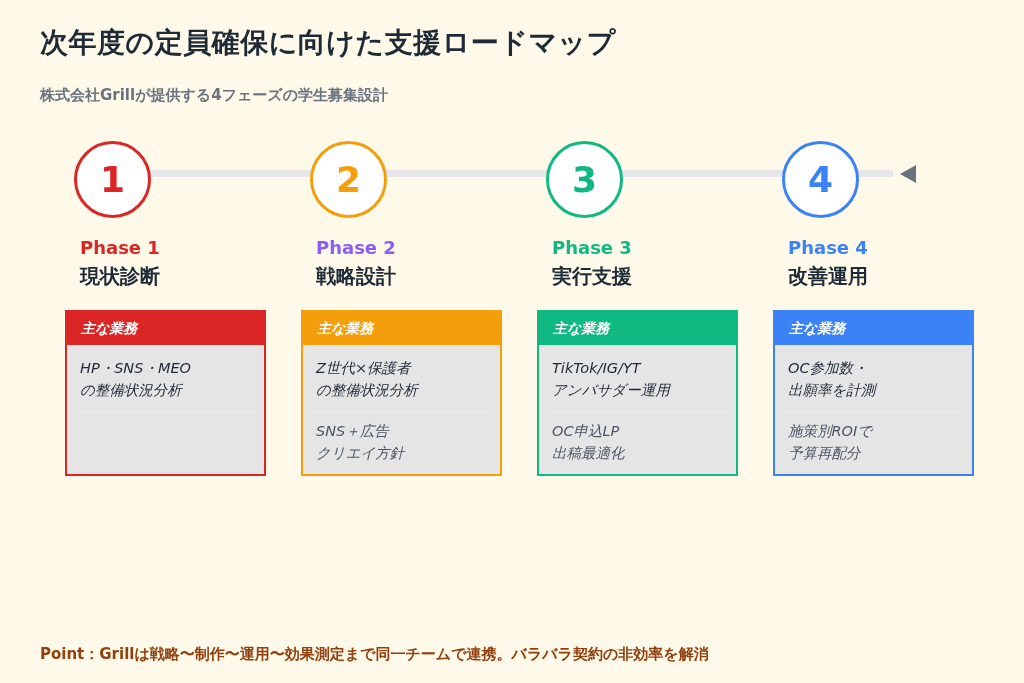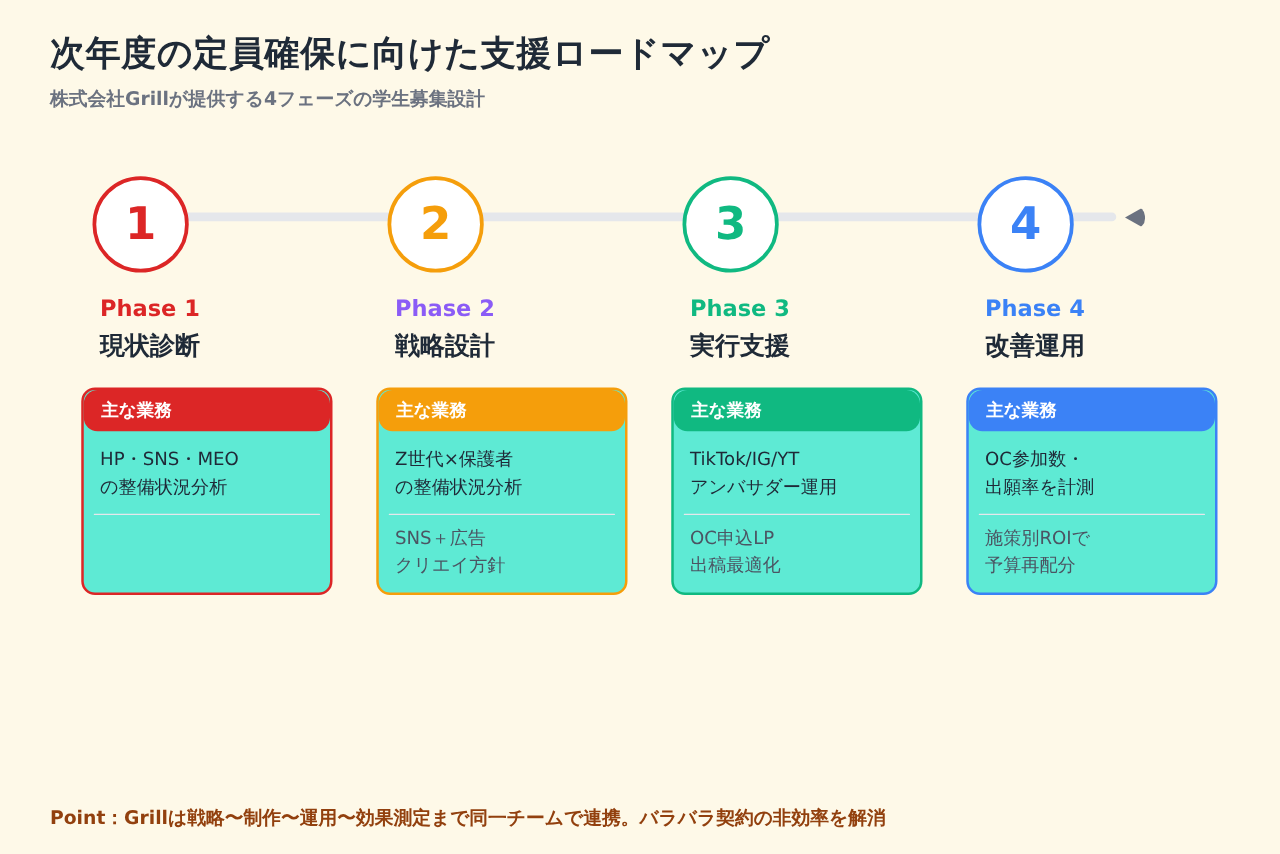--- a/index.html
+++ b/index.html
@@ -1,29 +1,29 @@
 <!DOCTYPE html>
 <html><head>
   <meta charset="utf-8">
   <style>
-    * { box-sizing: border-box; margin: 0; padding: 0; border-radius: 11px; }
+    * { box-sizing: border-box; margin: 0; padding: 0; }
     html, body {
       width: 1024px; height: 683px; overflow: hidden;
       background: #fef9e8;
       font-family: "DejaVu Sans", "Liberation Sans", sans-serif;
       color: #1f2937;
     }
     .page { position: relative; width: 1024px; height: 683px; }
     .title {
       position: absolute; left: 40px; top: 24px;
       font-size: 28px; font-weight: bold; color: #1f2a37;
       letter-spacing: 0.5px; white-space: nowrap;
     }
     .subtitle {
-      position: absolute; left: 40px; top: 70px;
+      position: absolute; left: 40px; top: 86px;
       font-size: 15px; color: #6b7280; font-weight: bold; white-space: nowrap;
     }
     .timeline-line {
       position: absolute; left: 112px; top: 170px;
       width: 781px; height: 7px; background: #e5e7eb;
     }
     .timeline-arrow {
       position: absolute; left: 900px; top: 165px;
       width: 0; height: 0;
       border-top: 9px solid transparent;
@@ -43,21 +43,21 @@
       position: absolute; left: 15px; top: 96px;
       font-size: 18px; font-weight: bold; white-space: nowrap;
     }
     .phase-name {
       position: absolute; left: 15px; top: 122px;
       font-size: 20px; font-weight: bold; color: #1f2a37; white-space: nowrap;
     }
     .card {
       position: absolute; left: 0; top: 169px;
       width: 201px; height: 166px;
-      background: #5eead4; border: 2px solid;
+      background: #e5e5e5; border: 2px solid; font-style: italic;
     }
     .card-header {
       height: 33px; padding-left: 14px;
       display: flex; align-items: center;
       color: #ffffff; font-size: 14px; font-weight: bold;
     }
     .card-primary {
       padding: 12px 0 0 13px;
       font-size: 14.5px; line-height: 22px; color: #1f2937;
       white-space: pre-line; height: 66px;

